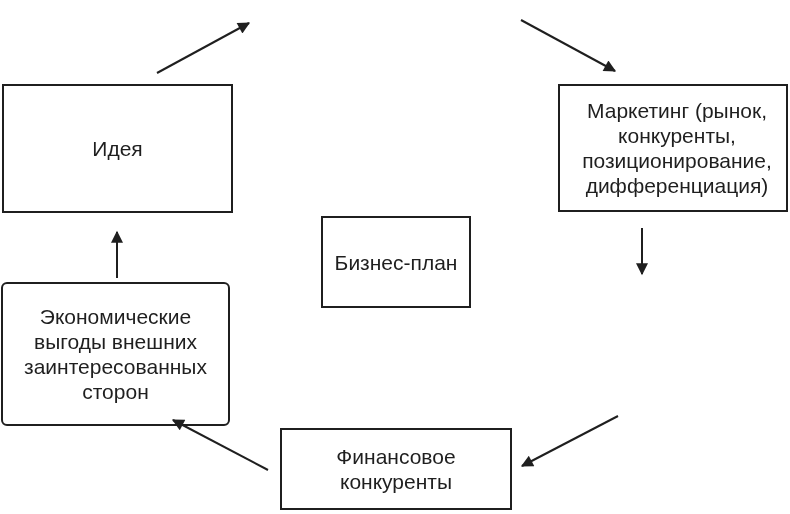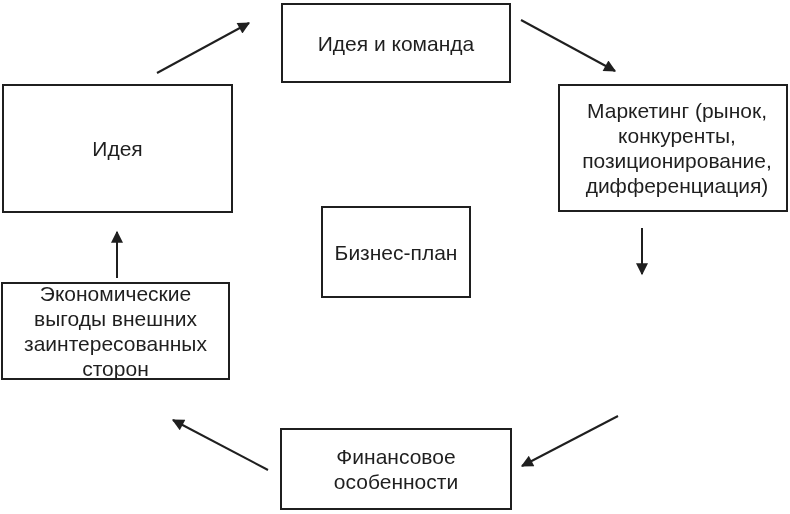--- a/index.html
+++ b/index.html
@@ -27,51 +27,50 @@
     text-align: center;
     white-space: pre-line;
     font-size: 21px;
     line-height: 25px;
   }
   .node-risks      { left: 2px;   top: 84px;  width: 231px; height: 129px; }
   .node-idea       { left: 281px; top: 3px;   width: 230px; height: 80px;  }
   .node-marketing  { left: 558px; top: 84px;  width: 230px; height: 128px; padding-left: 8px; }
   .node-technology { left: 560px; top: 281px; width: 228px; height: 131px; }
   .node-finance    { left: 280px; top: 428px; width: 232px; height: 82px;  }
-  .node-benefits   { left: 1px;   top: 282px; width: 229px; height: 98px; }
-  .node-center     { left: 321px; top: 206px; width: 150px; height: 92px;  }
+  .node-benefits   { left: 1px;   top: 282px; width: 229px; height: 144px; border-radius: 6px; }
+  .node-center     { left: 321px; top: 216px; width: 150px; height: 92px;  }
   .arrow-layer {
     position: absolute;
     left: 0; top: 0;
     width: 790px;
     height: 514px;
     pointer-events: none;
   }
   .arrow-layer line {
     stroke: #1f1f1f;
     stroke-width: 2;
   }
 </style>
 </head>
 <body>
 
 <div class="canvas">
 
   <div class="node node-risks">Идея</div>
 
-  <div class="node node-idea">Идея и команда</div>
 
   <div class="node node-marketing">Маркетинг (рынок,
 конкуренты,
 позиционирование,
 дифференциация)</div>
 
 
   <div class="node node-finance">Финансовое
-особенности</div>
+конкуренты</div>
 
   <div class="node node-benefits">Экономические
 выгоды внешних
 заинтересованных
 сторон</div>
 
   <div class="node node-center">Бизнес-план</div>
 
   <svg class="arrow-layer" viewBox="0 0 790 514">
     <defs>

